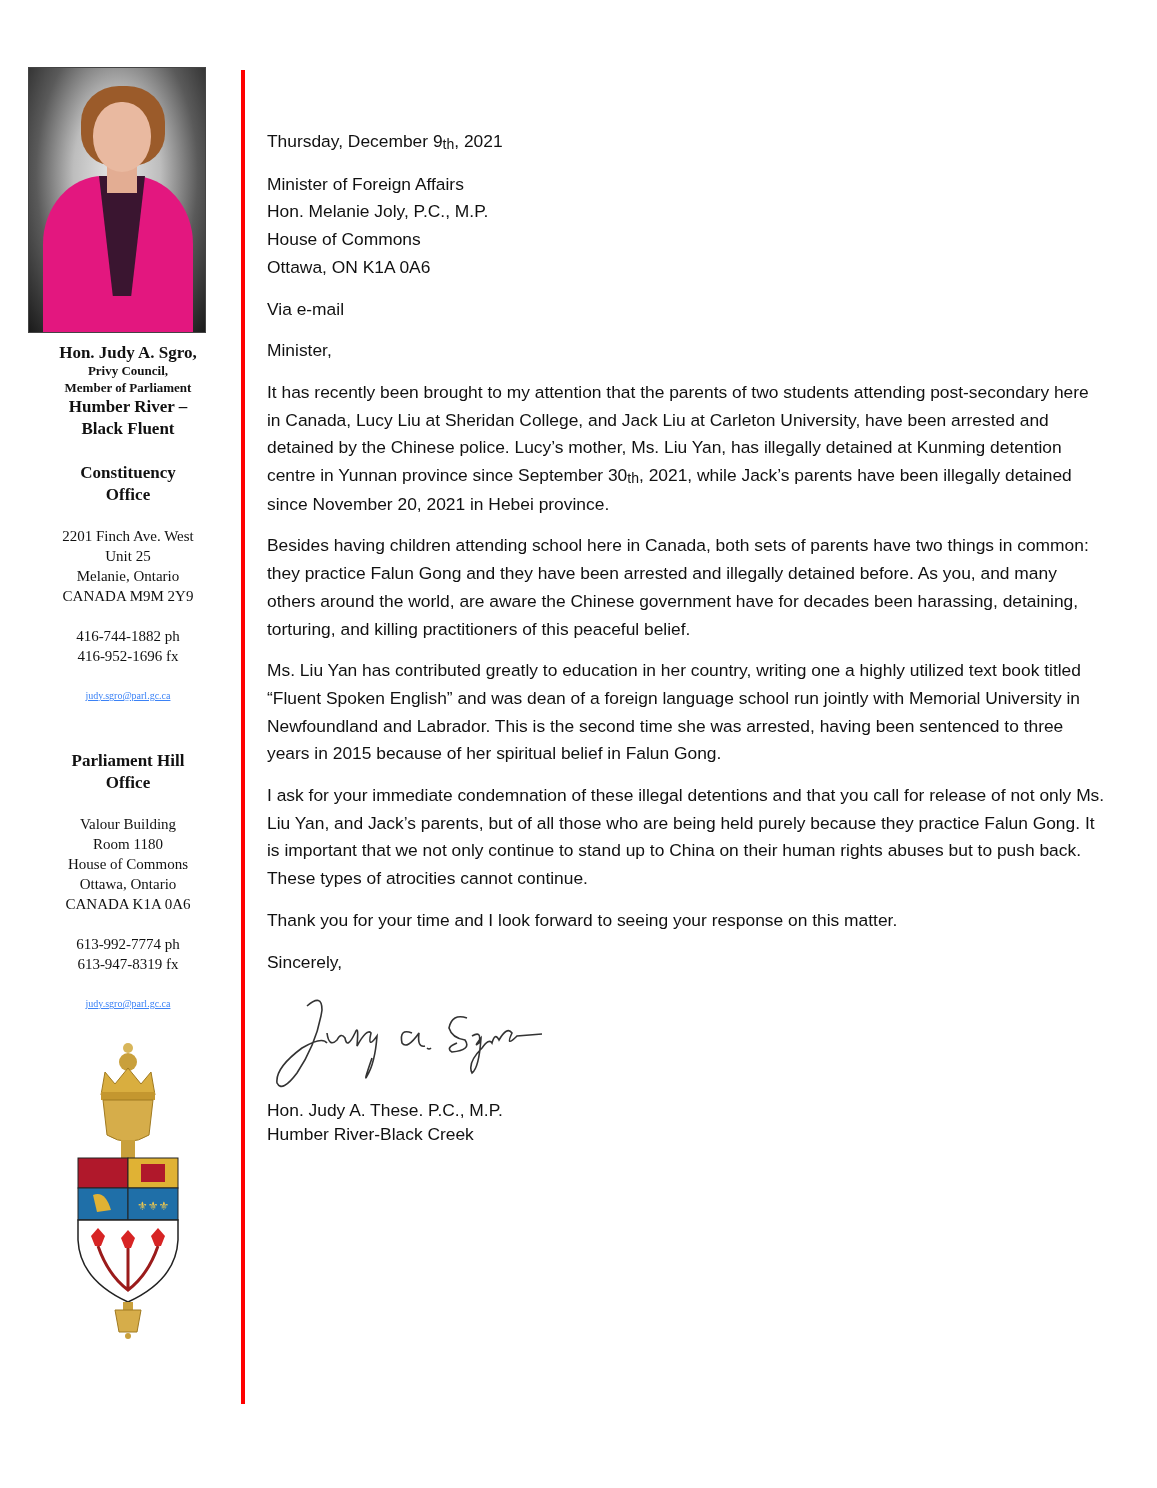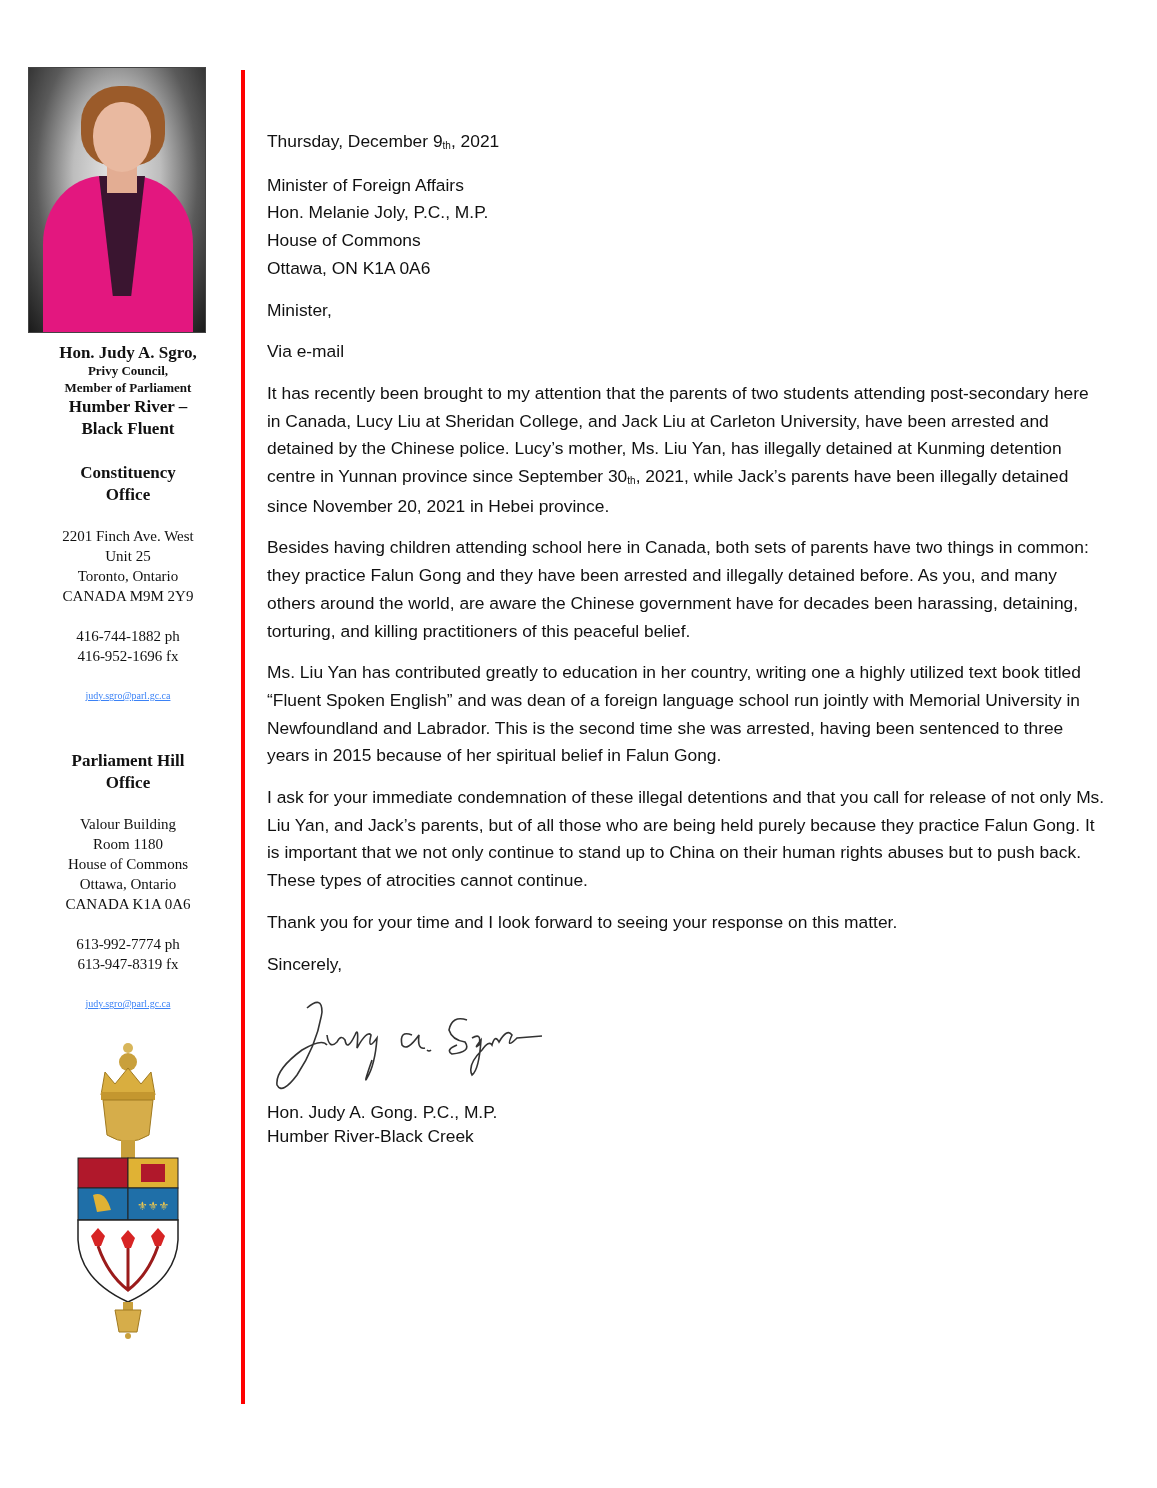--- a/index.html
+++ b/index.html
@@ -27,21 +27,21 @@
   .crest { margin: 26px auto 0 auto; width: 130px; height: 300px; position: relative; }
   .crest svg { width: 130px; height: 300px; }
 
   
   .divider { position: absolute; left: 241px; top: 70px; width: 4px; height: 1334px; background: #ff0000; }
 
   
   .letter { position: absolute; left: 267px; top: 128px; width: 840px; font-family: "Liberation Sans", sans-serif; font-size: 17.4px; color: #111; }
   .letter p { margin: 0; line-height: 27.7px; }
   .letter .gap { margin-top: 14px; }
-  .letter sup { font-size: 10px; vertical-align: baseline; position: relative; top: 2px; }
+  .letter sup { font-size: 14px; vertical-align: baseline; position: relative; top: 2px; }
   .signature { margin-top: 12px; height: 110px; width: 280px; }
   .signature svg { width: 280px; height: 110px; }
   .sig-block p { line-height: 24px; }
 </style>
 </head>
 <body>
 
 <div class="page">
 
   <div class="sidebar">
@@ -58,21 +58,21 @@
     <div class="sb-riding">Humber River –</div>
     <div class="sb-riding">Black Fluent</div>
 
     <div class="sb-heading">
       <div>Constituency</div>
       <div>Office</div>
     </div>
     <div class="sb-block">
       <div class="sb-line">2201 Finch Ave. West</div>
       <div class="sb-line">Unit 25</div>
-      <div class="sb-line">Toronto, Ontario</div>
+      <div class="sb-line">Melanie, Ontario</div>
       <div class="sb-line">CANADA M9M 2Y9</div>
     </div>
     <div class="sb-block">
       <div class="sb-line">416-744-1882 ph</div>
       <div class="sb-line">416-952-1696 fx</div>
     </div>
     <a class="sb-link">judy.sgro@parl.gc.ca</a>
 
     <div class="sb-heading" style="margin-top:44px">
       <div>Parliament Hill</div>
@@ -129,37 +129,37 @@
   <div class="letter">
     <p><span>Thursday, December 9</span><sup>th</sup><span>, 2021</span></p>
 
     <div class="gap">
       <p>Minister of Foreign Affairs</p>
       <p>Hon. Melanie Joly, P.C., M.P.</p>
       <p>House of Commons</p>
       <p>Ottawa, ON K1A 0A6</p>
     </div>
 
+    <p class="gap">Via e-mail</p>
     <p class="gap">Minister,</p>
-    <p class="gap">Via e-mail</p>
 
     <p class="gap"><span>It has recently been brought to my attention that the parents of two students attending post-secondary here in Canada, Lucy Liu at Sheridan College, and Jack Liu at Carleton University, have been arrested and detained by the Chinese police. Lucy’s mother, Ms. Liu Yan, has illegally detained at Kunming detention centre in Yunnan province since September 30</span><sup>th</sup><span>, 2021, while Jack’s parents have been illegally detained since November 20, 2021 in Hebei province.</span></p>
     <p class="gap">Besides having children attending school here in Canada, both sets of parents have two things in common: they practice Falun Gong and they have been arrested and illegally detained before. As you, and many others around the world, are aware the Chinese government have for decades been harassing, detaining, torturing, and killing practitioners of this peaceful belief.</p>
     <p class="gap">Ms. Liu Yan has contributed greatly to education in her country, writing one a highly utilized text book titled “Fluent Spoken English” and was dean of a foreign language school run jointly with Memorial University in Newfoundland and Labrador. This is the second time she was arrested, having been sentenced to three years in 2015 because of her spiritual belief in Falun Gong.</p>
     <p class="gap">I ask for your immediate condemnation of these illegal detentions and that you call for release of not only Ms. Liu Yan, and Jack’s parents, but of all those who are being held purely because they practice Falun Gong. It is important that we not only continue to stand up to China on their human rights abuses but to push back. These types of atrocities cannot continue.</p>
     <p class="gap">Thank you for your time and I look forward to seeing your response on this matter.</p>
     <p class="gap">Sincerely,</p>
 
     <div class="signature">
       <svg viewBox="0 0 280 110">
         <path d="M40 18 Q55 5 55 22 Q50 55 30 85 Q15 105 10 95 Q8 80 35 60 Q55 48 60 55 M60 45 Q62 60 70 52 Q74 44 78 50 Q80 62 88 45 Q92 35 90 58 Q100 40 104 45 Q100 62 110 48 Q108 75 100 88 Q96 96 105 70" stroke="#333" stroke-width="1.6" fill="none"></path>
         <path d="M145 45 Q132 40 135 55 Q140 62 152 45 Q150 60 158 58 M160 60 Q162 62 164 60" stroke="#333" stroke-width="1.6" fill="none"></path>
         <path d="M200 30 Q185 25 182 40 Q185 50 198 52 Q205 62 185 64 Q178 60 190 55 M205 48 Q215 42 212 55 Q206 60 214 50 Q212 80 205 85 Q200 75 215 60 Q222 50 225 55 Q228 44 232 52 Q240 38 245 45 Q238 60 250 48 L275 46" stroke="#333" stroke-width="1.6" fill="none"></path>
       </svg>
     </div>
 
     <div class="sig-block">
-      <p>Hon. Judy A. Gong. P.C., M.P.</p>
+      <p>Hon. Judy A. These. P.C., M.P.</p>
       <p>Humber River-Black Creek</p>
     </div>
   </div>
 
 </div>
 
 </body></html>

